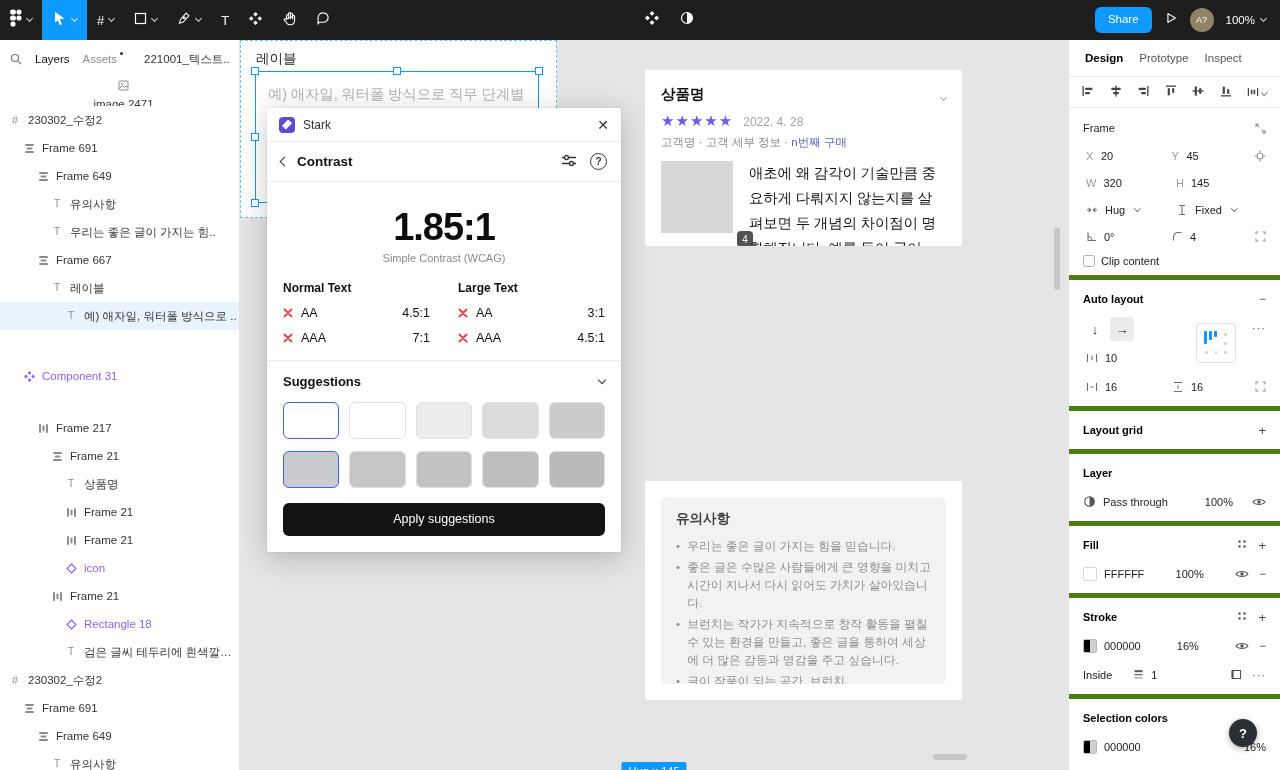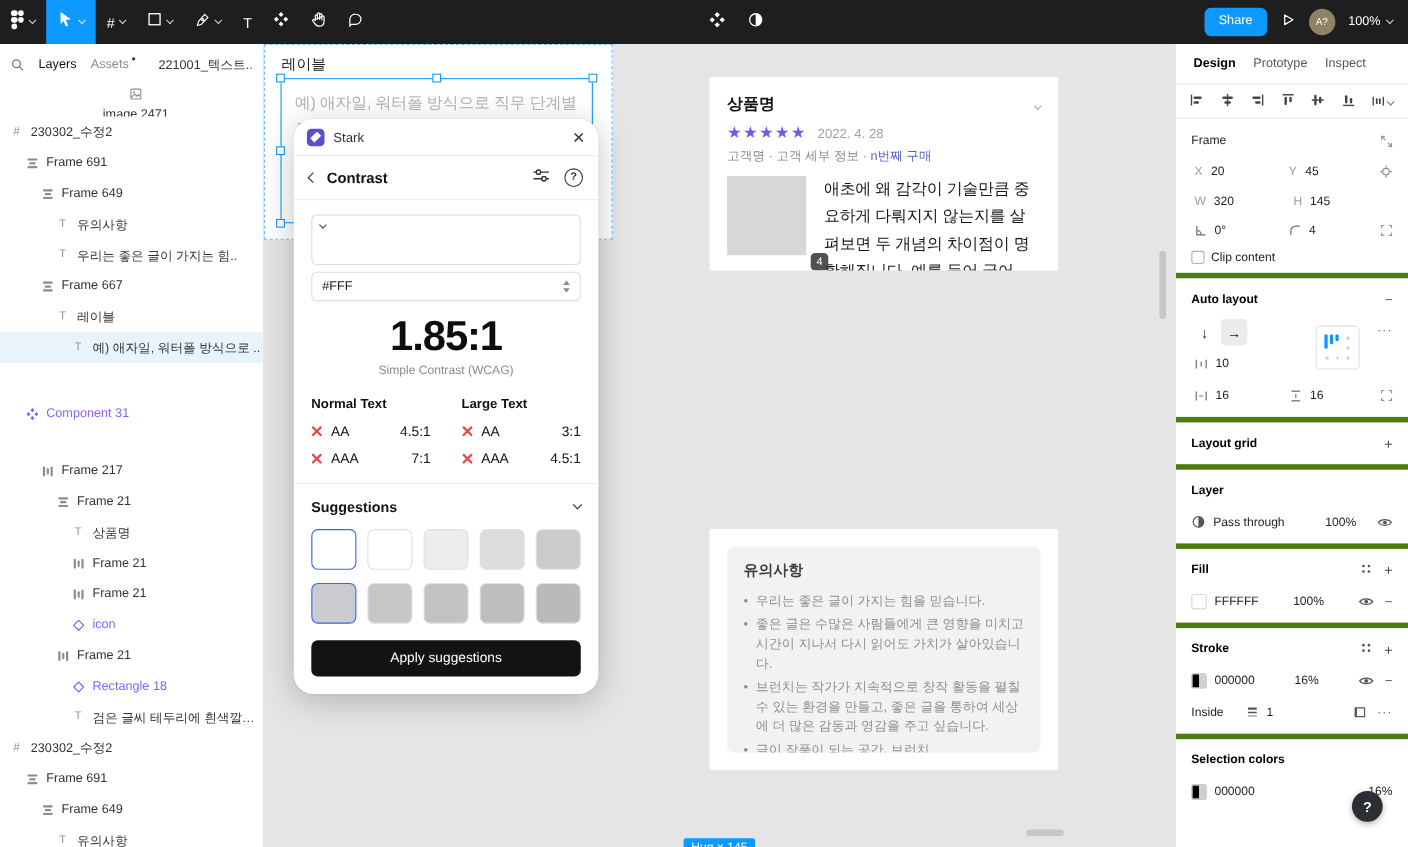--- a/index.html
+++ b/index.html
@@ -69,21 +69,21 @@
   .notes-box{background:#f2f2f4;border-radius:6px;padding:13px 15px;height:187px;overflow:hidden}
   .notes-title{font-size:13.5px;font-weight:700;color:#3f3f3f}
   .notes-list{list-style:none;margin-top:9px}
   .notes-list li{display:flex;gap:7px;font-size:11.8px;color:#8e8e8e;line-height:18px;margin-bottom:3px}
   .bt{flex:0 0 auto}
 
   .vscroll{position:absolute;right:8px;top:188px;width:6px;height:62px;border-radius:3px;background:#c6c6c6}
   .hscroll{position:absolute;left:693px;top:714px;width:34px;height:6px;border-radius:3px;background:#c6c6c6}
 
   
-  .stark{position:absolute;left:27px;top:68px;width:277px;background:#fff;border-radius:18px;box-shadow:0 6px 30px rgba(0,0,0,.22),0 0 0 1px rgba(0,0,0,.04);z-index:30}
+  .stark{position:absolute;left:27px;top:68px;width:354px;background:#fff;border-radius:2px;box-shadow:0 6px 30px rgba(0,0,0,.22),0 0 0 1px rgba(0,0,0,.04);z-index:30}
   .stark-head{height:34px;display:flex;align-items:center;gap:8px;padding:0 12px;border-bottom:1px solid #ececec}
   .stark-logo{width:16px;height:16px;border-radius:4px;background:#5a4fcf;position:relative;flex:0 0 16px}
   .stark-logo::after{content:"";position:absolute;left:3px;top:3px;width:10px;height:10px;background:#fff;clip-path:polygon(0 62%,62% 0,100% 38%,38% 100%)}
   .stark-title{font-size:12px;color:#333}
   .stark-close{margin-left:auto;color:#333;font-size:14px;line-height:1;cursor:default}
   .stark-nav{height:40px;display:flex;align-items:center;gap:9px;padding:0 14px;border-bottom:1px solid #ececec}
   .chev-l{width:7px;height:7px;border-left:1.6px solid #333;border-bottom:1.6px solid #333;transform:rotate(45deg)}
   .stark-nav-title{font-size:13.5px;font-weight:700;color:#111}
   .stark-nav-right{margin-left:auto;display:flex;align-items:center;gap:13px;color:#333}
   .help-circ{width:17px;height:17px;border:1.3px solid #333;border-radius:50%;font-size:10px;display:flex;align-items:center;justify-content:center;font-weight:700}
@@ -555,32 +555,20 @@
                 <path d="M1 3.5 h14 M1 9.5 h14"></path>
                 <circle cx="5.5" cy="3.5" r="2" fill="#fff"></circle>
                 <circle cx="10.5" cy="9.5" r="2" fill="#fff"></circle>
               </svg>
           </span>
           <span class="help-circ">?</span>
         </span>
       </div>
       <div class="stark-body">
         <div class="cc-row">
-          <div class="cc">
-            <div class="cc-swatch" style="background: rgb(255, 255, 255);">
-                <span class="schev"></span>
-              </div>
-            <div class="cc-hex">
-              <span>#FFF</span>
-              <span class="stepper">
-                  <span class="tri-up"></span>
-                  <span class="tri-dn"></span>
-                </span>
-            </div>
-          </div>
         </div>
 
         <div class="ratio">1.85:1</div>
         <div class="ratio-cap">Simple Contrast (WCAG)</div>
 
         <div class="results">
           <div class="res-col">
             <div class="res-h">Normal Text</div>
             <div class="res-row">
                 <span class="xmark">
@@ -734,20 +722,40 @@
             <span>320</span>
           </div>
         <div class="cell">
             <span class="lab">H</span>
             <span>145</span>
           </div>
       </div>
       <div class="frow">
         <div class="cell">
           <span class="ic">
+              <svg width="12" height="12" viewBox="0 0 12 12" fill="none" stroke="#6e6e6e" stroke-width="1.1">
+                <path d="M1 6 h3 M11 6 h-3 M2.6 3.9 L4.7 6 L2.6 8.1 M9.4 3.9 L7.3 6 L9.4 8.1"></path>
+              </svg>
+            </span>
+          <span>Hug</span>
+            <span class="cchev"></span>
+        </div>
+        <div class="cell">
+          <span class="ic">
+              <svg width="12" height="12" viewBox="0 0 12 12" fill="none" stroke="#6e6e6e" stroke-width="1.1">
+                <path d="M3 1.5 h6 M3 10.5 h6 M6 1.5 v9"></path>
+              </svg>
+            </span>
+          <span>Fixed</span>
+            <span class="cchev"></span>
+        </div>
+      </div>
+      <div class="frow">
+        <div class="cell">
+          <span class="ic">
               <svg width="11" height="11" viewBox="0 0 11 11" fill="none" stroke="#6e6e6e" stroke-width="1.1">
                 <path d="M2 1.5 V9.5 H10 M2 5.5 a4 4 0 0 1 4 4"></path>
               </svg>
             </span>
           <span>0°</span>
         </div>
         <div class="cell">
           <span class="ic">
               <svg width="11" height="11" viewBox="0 0 11 11" fill="none" stroke="#6e6e6e" stroke-width="1.1">
                 <path d="M1.5 9.5 V6 a4.5 4.5 0 0 1 4.5 -4.5 H9.5"></path>

